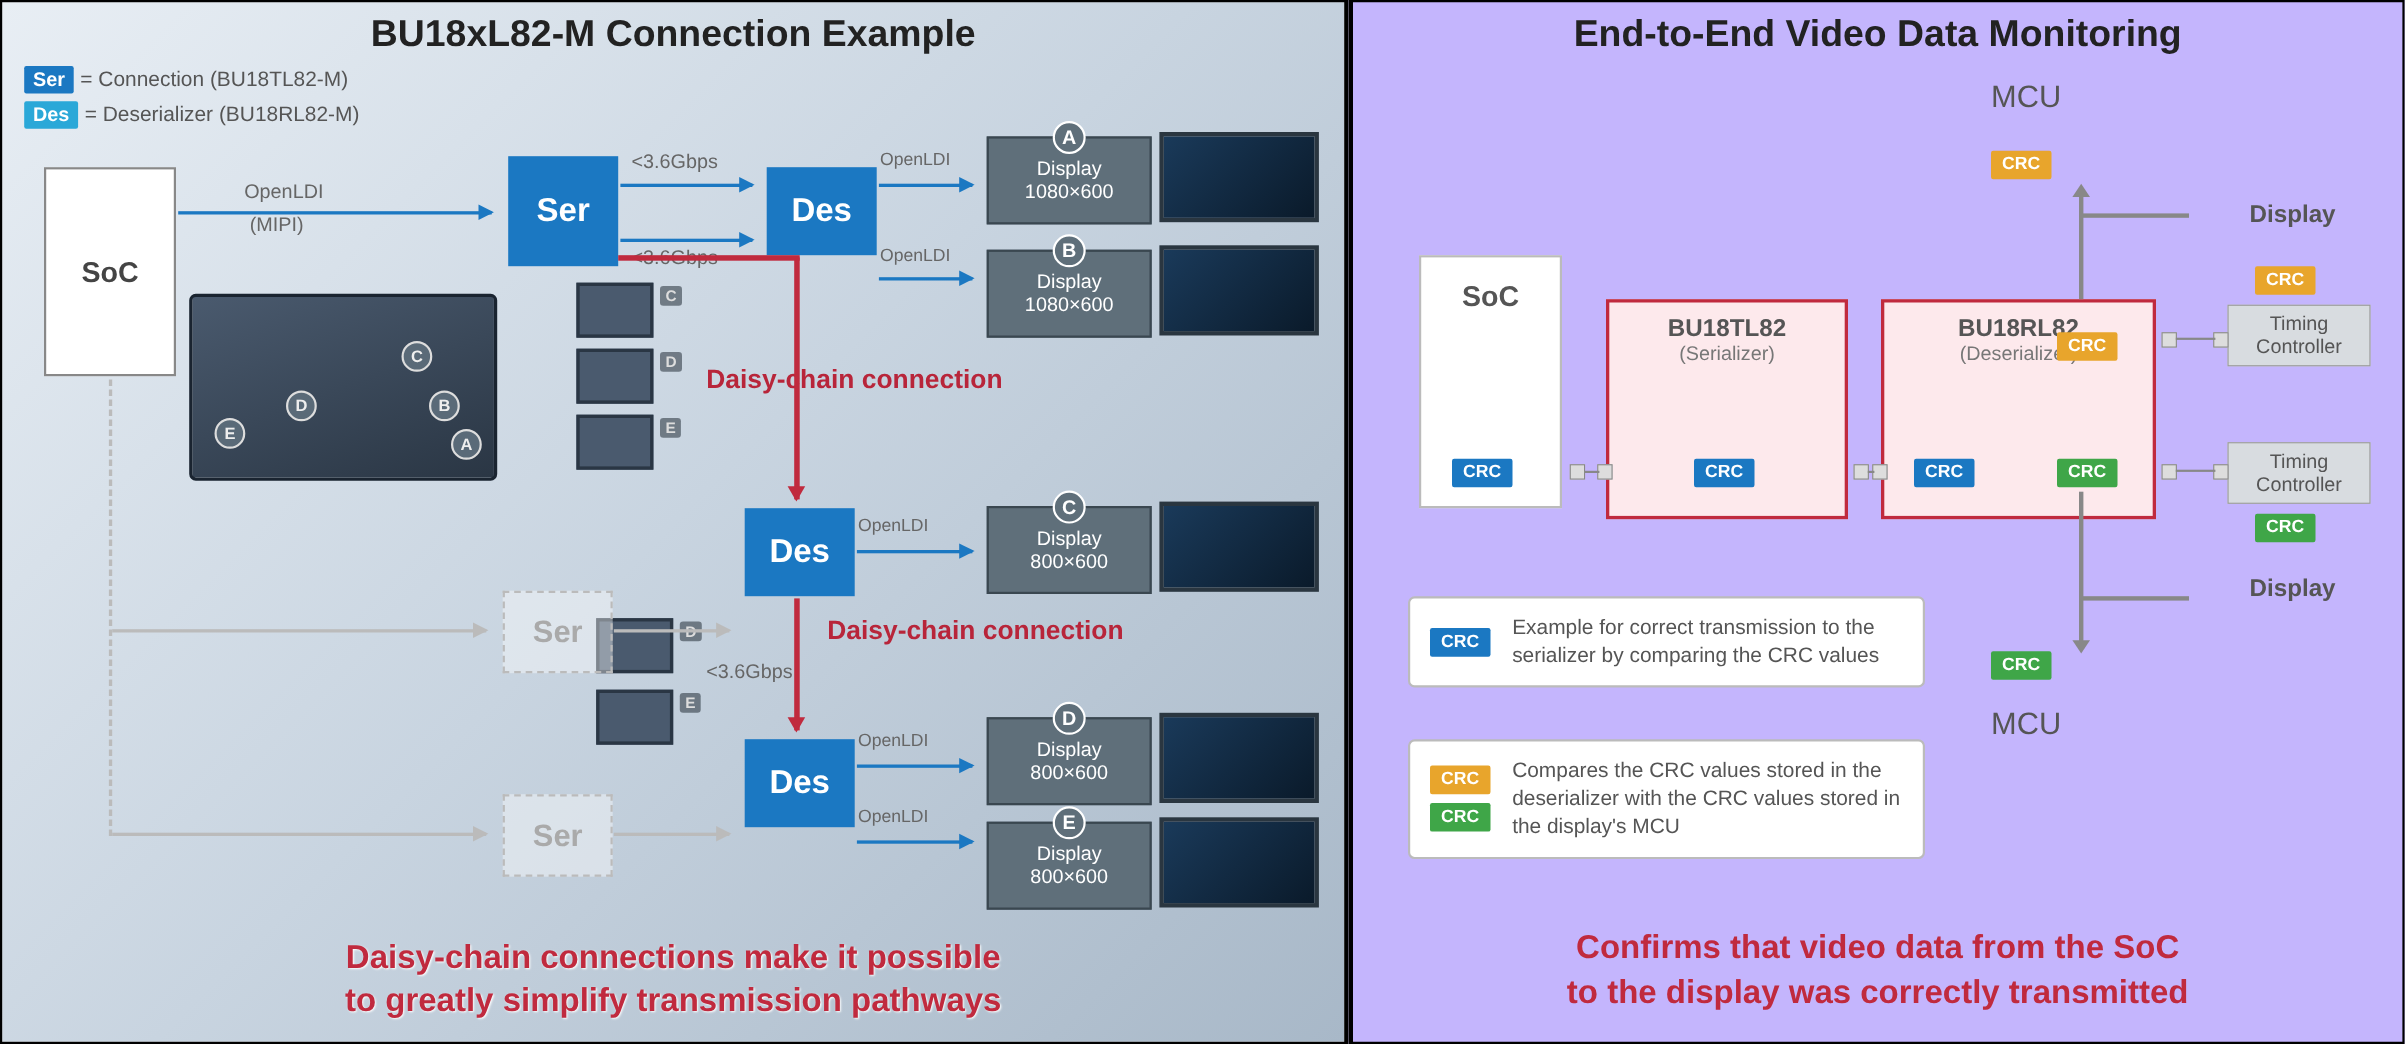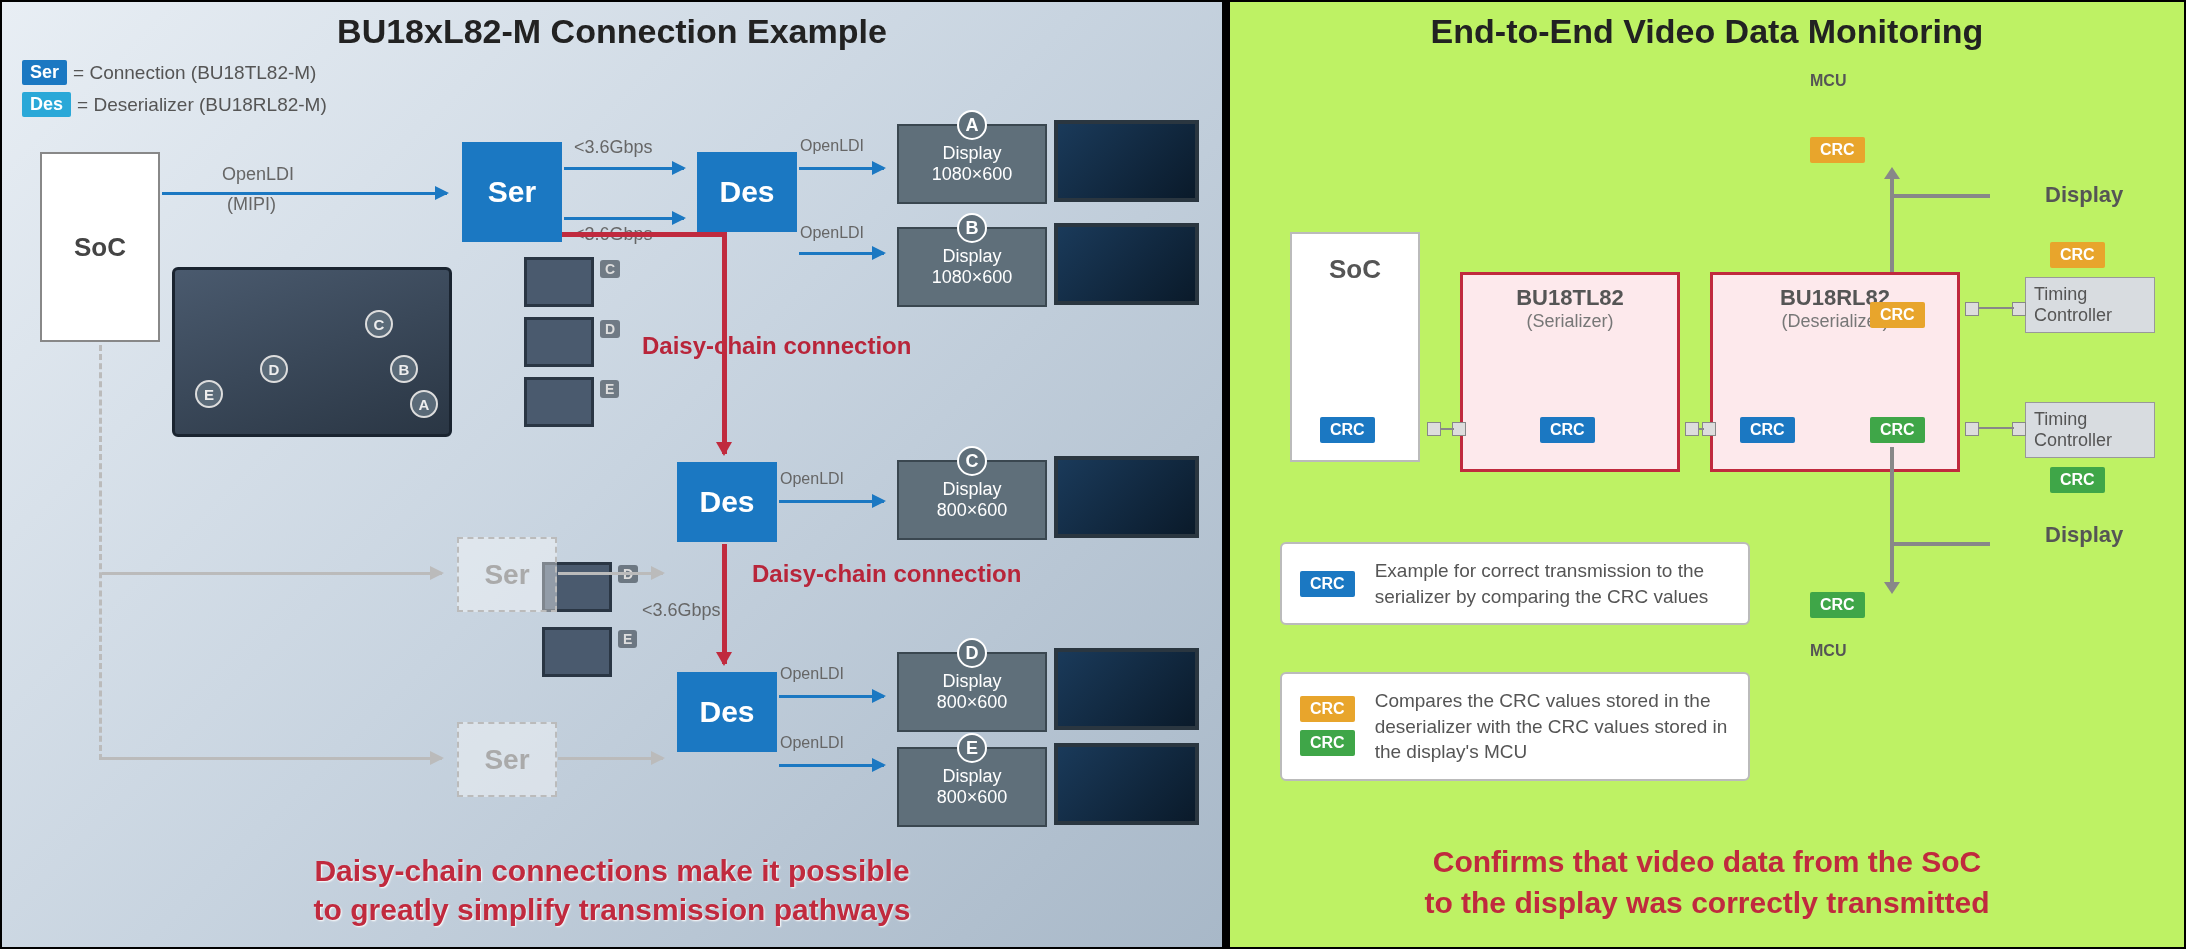--- a/index.html
+++ b/index.html
@@ -19,21 +19,21 @@
     position: relative;
     background: linear-gradient(135deg, #e8eef4 0%, #c8d4e0 50%, #a8b8c8 100%);
     overflow: hidden;
   }
   .panel-right {
     width: 960px;
     height: 949px;
     border: 2px solid #000;
     border-left-width: 4px;
     position: relative;
-    background: #bef264;
+    background: #c4b5fd;
   }
   .title {
     font-size: 34px;
     font-weight: bold;
     text-align: center;
     padding: 10px 0 4px;
     color: #222;
   }
   .legend-row { position: absolute; left: 20px; display: flex; align-items: center; font-size: 19px; color: #555; }
   .legend-box { display:inline-flex; align-items:center; justify-content:center; color:#fff; font-weight:bold; font-size:18px; padding:2px 8px; margin-right:6px; border-radius:2px;}
@@ -77,23 +77,23 @@
   
   .r-soc { position:absolute; left:60px; top:230px; width:130px; height:230px; background:#fff; border:2px solid #bbb; display:flex; align-items:flex-start; justify-content:center; padding-top:20px; font-size:26px; font-weight:bold; color:#555;}
   .r-chip { position:absolute; border:3px solid #c02a3e; background:#fde9ec; text-align:center; }
   .r-chip .name { font-size:22px; font-weight:bold; color:#555; margin-top:10px;}
   .r-chip .sub { font-size:18px; color:#777; }
   .crc { display:inline-flex; align-items:center; justify-content:center; color:#fff; font-weight:bold; font-size:16px; padding:4px 10px; border-radius:2px;}
   .crc-blue { background:#1b78c2; }
   .crc-orange { background:#e8a52c; }
   .crc-green { background:#3fa648; }
   .crc-abs { position:absolute; }
-  .mcu-label { position:absolute; font-size:16px; font-weight:bold; color:#555; }
+  .mcu-label { position:absolute; font-size:28px; font-weight:normal; color:#555; }
   .disp-label { position:absolute; font-size:22px; font-weight:bold; color:#555; }
-  .tc-box { position:absolute; background:#d8dce0; border:1px solid #999; text-align:left; font-size:18px; color:#555; padding:6px 8px; }
+  .tc-box { position:absolute; background:#d8dce0; border:1px solid #999; text-align:center; font-size:18px; color:#555; padding:6px 8px; }
   .r-note { position:absolute; border:2px solid #bbb; border-radius:6px; background:#fff; padding:14px 18px; display:flex; align-items:center; gap:20px; font-size:19px; color:#555;}
   .r-note .tags { display:flex; flex-direction:column; gap:8px;}
   .r-bottom-red { position:absolute; bottom:24px; left:0; right:0; text-align:center; color:#c02a3e; font-weight:bold; font-size:30px; line-height:1.35;}
 
   .gray-arrow { position:absolute; background:#888; }
   .sq { position:absolute; width:14px; height:14px; background:#ddd; border:1px solid #888;}
 
   .car-interior { position:absolute; left:170px; top:265px; width:280px; height:170px; background:linear-gradient(160deg,#4a5a6e,#2a3644); border:3px solid #1a2430; border-radius:6px;}
   .car-dot { position:absolute; width:28px; height:28px; border-radius:50%; background:#5a6a78; border:2px solid #ddd; display:flex; align-items:center; justify-content:center; color:#eee; font-size:15px; font-weight:bold;}
   .mini-thumb { position:absolute; width:70px; height:50px; background:#4a5a6e; border:3px solid #2a3644;}

